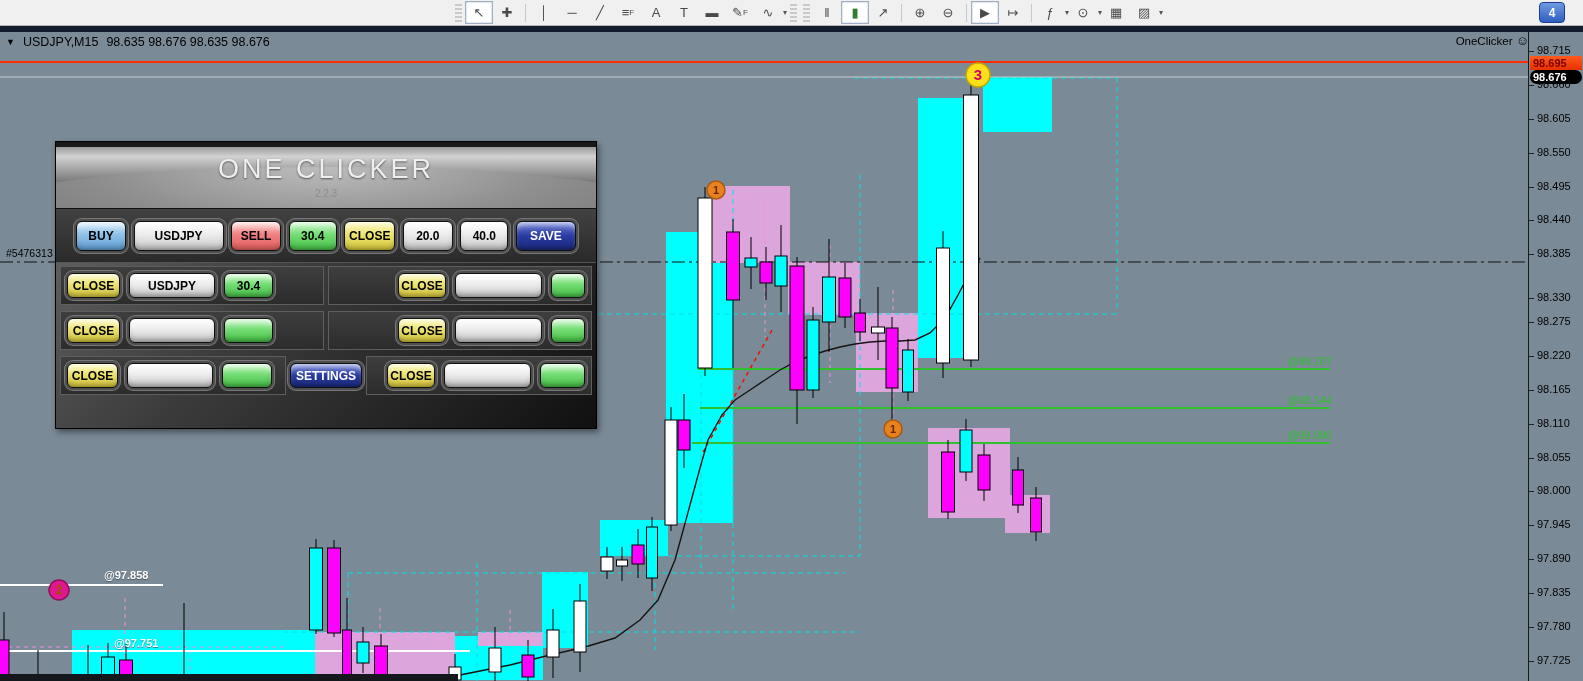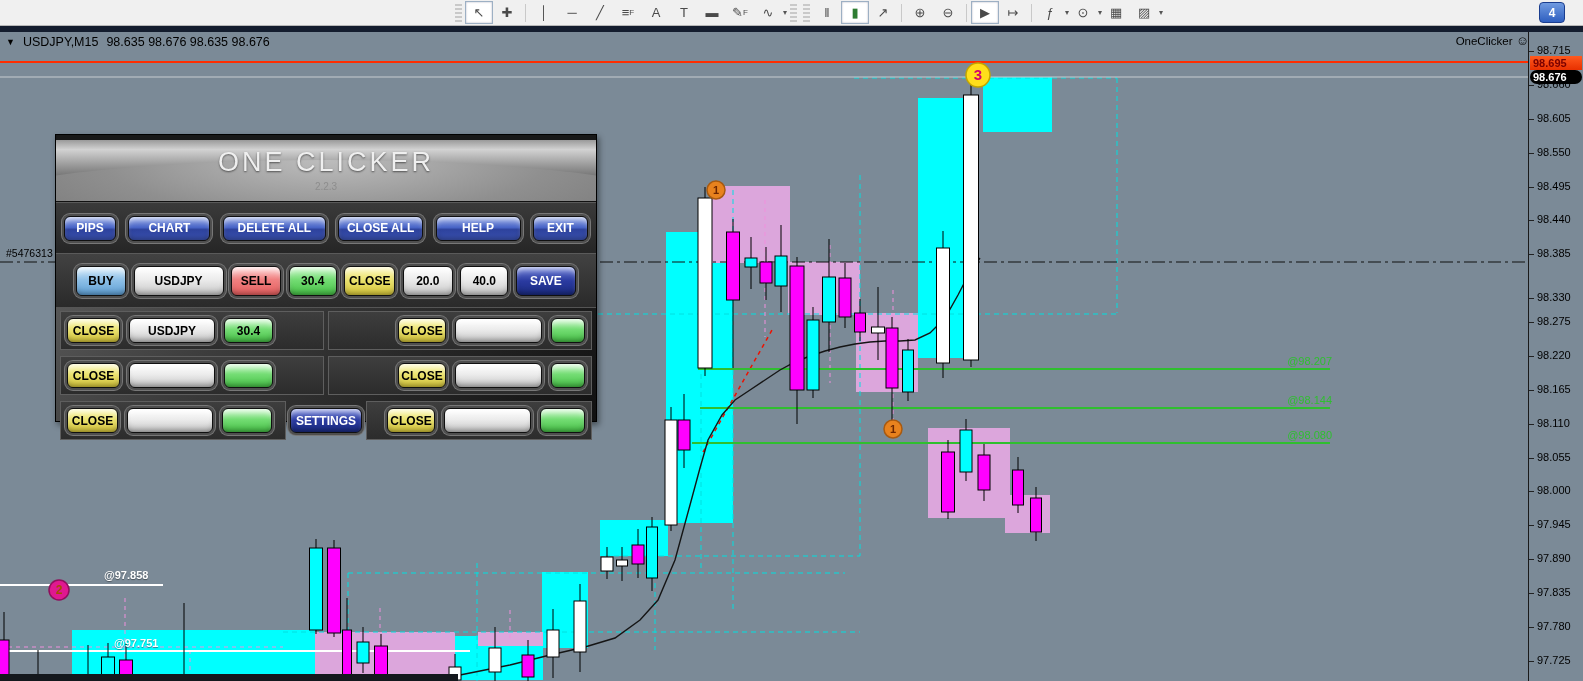--- a/index.html
+++ b/index.html
@@ -36,21 +36,21 @@
     display:flex;align-items:center;padding-left:3px;box-sizing:border-box;z-index:26;}
   #ask-tag{background:linear-gradient(#ff5a1f,#e83000);color:#7a0000;}
   #bid-tag{background:#000;color:#fff;}
   
   .lvl-label{position:absolute;font-size:11px;z-index:6;white-space:nowrap;}
   .lvl-green{color:#2fbf2f;}
   .lvl-white{color:#fff;font-weight:bold;text-shadow:0 1px 1px #0006;}
   #order-label{position:absolute;left:6px;top:247px;color:#000;font-size:10.5px;z-index:6;}
   #bottom-bar{position:absolute;left:0;top:674px;width:458px;height:7px;background:#14181d;z-index:7;}
   
-  #panel{position:absolute;left:55px;top:134px;width:542px;height:288px;z-index:20;
+  #panel{position:absolute;left:55px;top:141px;width:542px;height:288px;z-index:20;
     border:1px solid #000;box-sizing:border-box;box-shadow:2px 3px 6px rgba(0,0,0,.45);
     background:linear-gradient(135deg,#6e6e6e 0%,#3c3c3c 45%,#101010 100%);}
   #panel-title-area{position:relative;height:66px;overflow:hidden;border-bottom:1px solid #111;
     background:linear-gradient(180deg,#7c7c7c 0%,#d2d2d2 22%,#9c9c9c 45%,#636363 70%,#8a8a8a 100%);}
   #panel-title-area:before{content:"";position:absolute;left:-15%;top:38%;width:130%;height:130%;
     border-radius:50%;background:radial-gradient(ellipse at 50% 0%,#bdbdbd 0%,#8f8f8f 45%,#6b6b6b 100%);}
   #panel-title-area .topedge{position:absolute;left:0;top:0;width:100%;height:5px;background:#181818;}
   #panel-title{position:absolute;left:0;top:12px;width:100%;text-align:center;color:#efefef;
     font-size:27px;letter-spacing:3px;text-shadow:0 1px 2px rgba(0,0,0,.55);}
   #panel-version{position:absolute;left:0;top:46px;width:100%;text-align:center;color:#8d8d8d;font-size:10px;}
@@ -307,28 +307,20 @@
       <div class="lvl-label lvl-white" style="left: 114px; top: 637px;">@97.751</div>
     </div>
   <div id="bottom-bar"></div>
 
   <div id="panel">
     <div id="panel-title-area">
       <div class="topedge"></div>
       <div id="panel-title">ONE CLICKER</div>
       <div id="panel-version">2.2.3</div>
     </div>
-    <div id="menu-row" class="prow">
-        <div class="pbtn c-blue" style="width: 52px;">PIPS</div>
-        <div class="pbtn c-blue" style="width: 82px;">CHART</div>
-        <div class="pbtn c-blue" style="width: 103px;">DELETE ALL</div>
-        <div class="pbtn c-blue" style="width: 85px;">CLOSE ALL</div>
-        <div class="pbtn c-blue" style="width: 85px;">HELP</div>
-        <div class="pbtn c-blue" style="width: 55px;">EXIT</div>
-      </div>
     <div id="trade-row" class="prow">
         <div class="pbtn big c-steel" style="width: 50px;">BUY</div>
         <div class="pbtn big c-silver" style="width: 90px;">USDJPY</div>
         <div class="pbtn big c-red" style="width: 50px;">SELL</div>
         <div class="pbtn big c-green" style="width: 48px;">30.4</div>
         <div class="pbtn big c-yellow" style="width: 51px;">CLOSE</div>
         <div class="pbtn big c-silver" style="width: 50px;">20.0</div>
         <div class="pbtn big c-silver" style="width: 48px;">40.0</div>
         <div class="pbtn big c-navy" style="width: 60px;">SAVE</div>
       </div>

